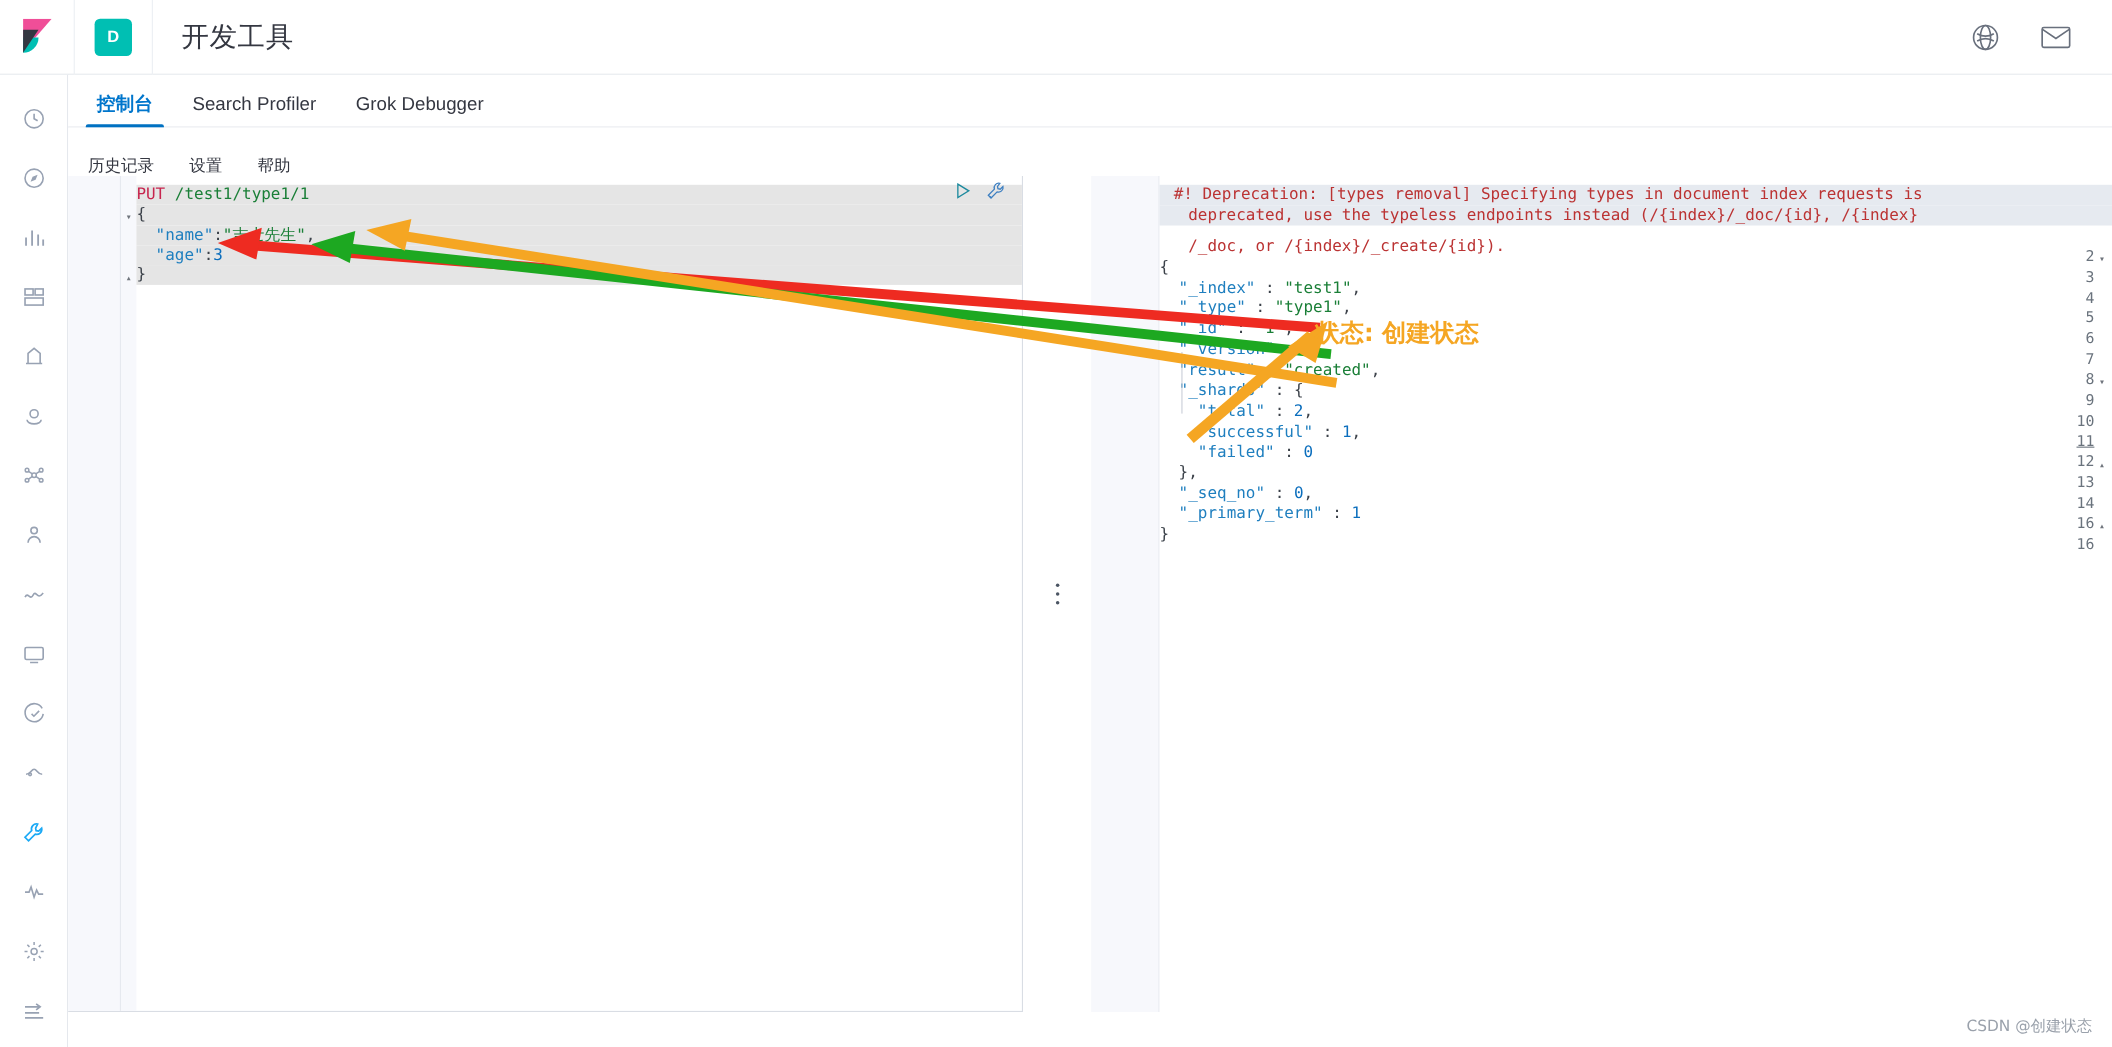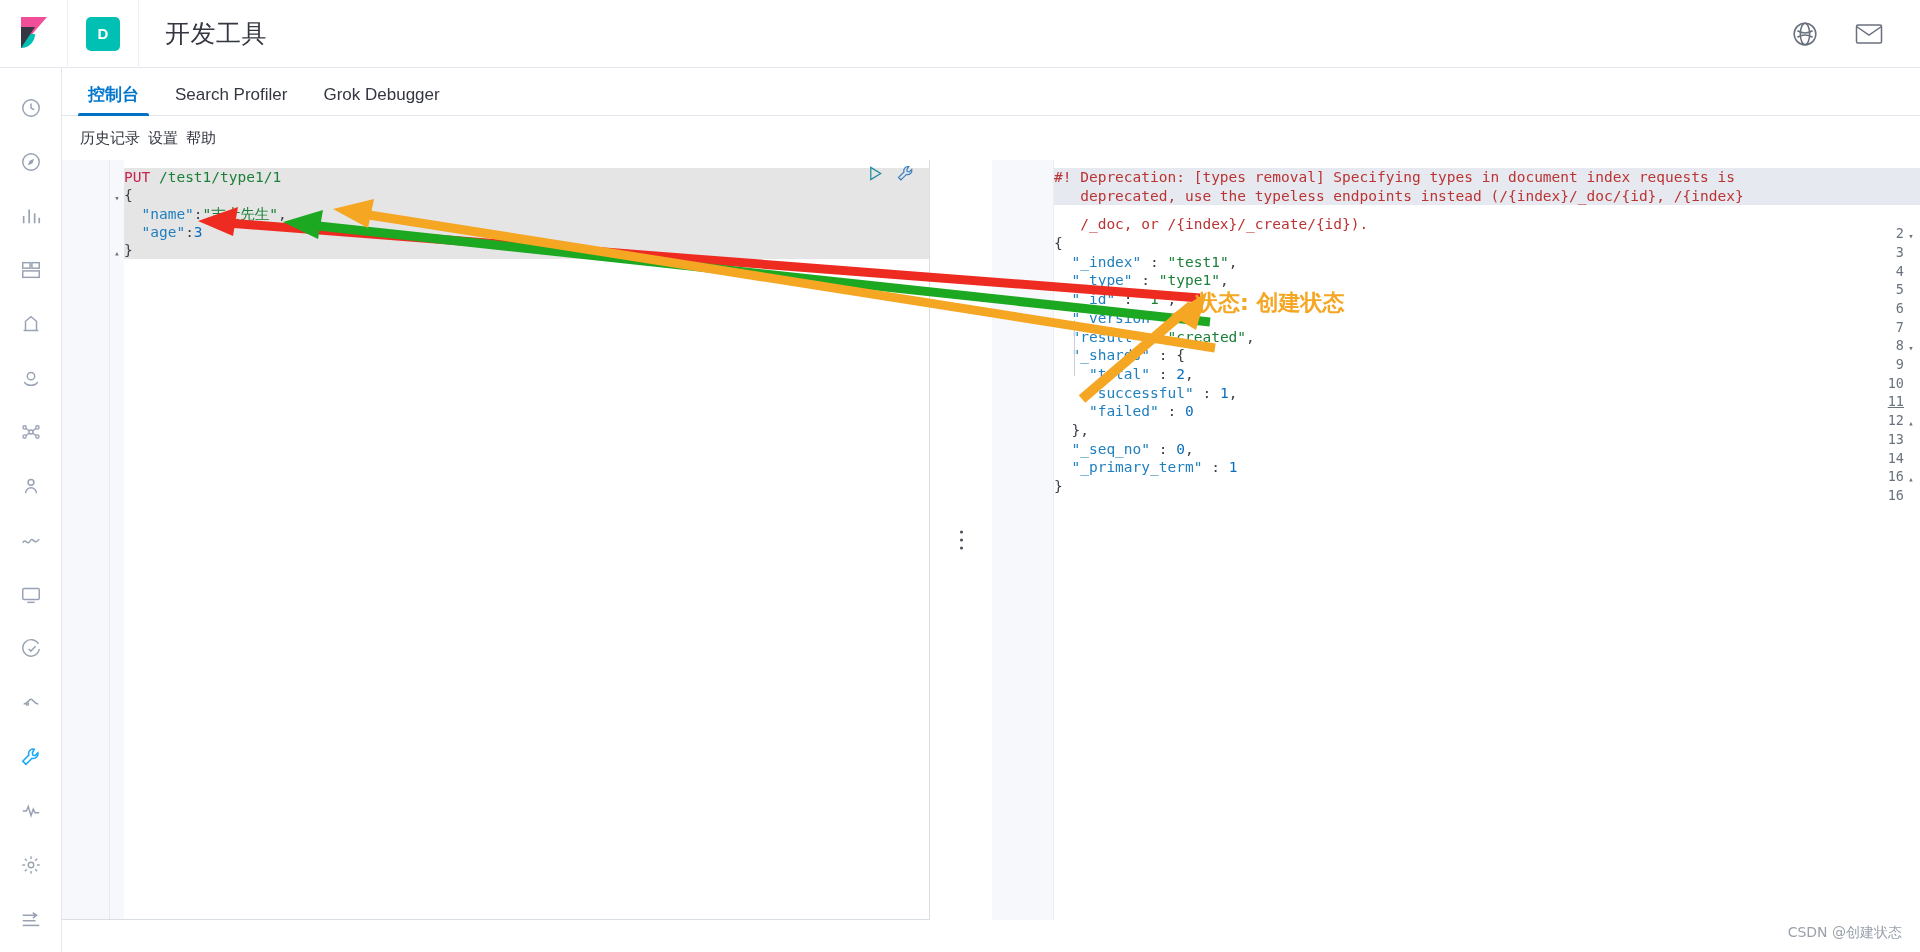--- a/index.html
+++ b/index.html
@@ -61,21 +61,21 @@
     position:relative; line-height:1;
   }
   .tab.active { color:#0076cc; font-weight:600; }
   .tab.active::after {
     content:""; position:absolute; left:8px; right:8px; bottom:-1px; height:3px;
     background:#0071c2; border-radius:2px 2px 0 0;
   }
   
   .submenu {
     position:absolute; top:116px; left:62px; width:1858px; height:44px;
-    background:#fff; display:flex; align-items:center; padding-left:18px; gap:8px;
+    background:#fff; display:flex; align-items:flex-end; padding-left:18px; gap:32px;
   }
   .submenu-item { font-size:15px; color:#343741; cursor:pointer; }
   
   .console {
     position:absolute; top:160px; left:62px; width:1858px; height:792px;
     background:#fff; display:flex;
   }
   .pane-left {
     width:930px; position:relative; background:#fff;
     border-right:0px solid #d3dae6;
@@ -385,21 +385,21 @@
           <div class="resp-ln" style="top: 232.4px; text-decoration: underline;">11</div>
           <div class="resp-ln" style="top: 251.1px;">12</div>
           <div class="resp-fold" style="top: 254.1px;">▴</div>
           <div class="resp-ln" style="top: 269.8px;">13</div>
           <div class="resp-ln" style="top: 288.5px;">14</div>
           <div class="resp-ln" style="top: 307.2px;">16</div>
           <div class="resp-fold" style="top: 310.2px;">▴</div>
           <div class="resp-ln" style="top: 325.9px;">16</div>
         </div>
       <div class="resp-lines" id="resp-lines">
-          <div class="rline warn-bg" style="margin-top: 8px;"><span class="dep">#! Deprecation: [types removal] Specifying types in document index requests is</span></div>
+          <div class="rline warn-bg" style="margin-top: 8px; padding-left: 13px;"><span class="dep">#! Deprecation: [types removal] Specifying types in document index requests is</span></div>
           <div class="rline warn-bg" style="margin-top: 0px;"><span class="dep">   deprecated, use the typeless endpoints instead (/{index}/_doc/{id}, /{index}</span></div>
           <div class="rline" style="margin-top: 10px;"><span class="dep">   /_doc, or /{index}/_create/{id}).</span></div>
           <div class="rline" style="margin-top: 0px;"><span class="brace">{</span></div>
           <div class="rline" style="margin-top: 0px;"><span class="json-punct">  </span><span class="json-key">"_index"</span><span class="json-punct"> : </span><span class="json-str">"test1"</span><span class="json-punct">,</span></div>
           <div class="rline" style="margin-top: 0px;"><span class="json-punct">  </span><span class="json-key">"_type"</span><span class="json-punct"> : </span><span class="json-str">"type1"</span><span class="json-punct">,</span></div>
           <div class="rline" style="margin-top: 0px;"><span class="json-punct">  </span><span class="json-key">"_id"</span><span class="json-punct"> : </span><span class="json-str">"1"</span><span class="json-punct">,</span></div>
           <div class="rline" style="margin-top: 0px;"><span class="json-punct">  </span><span class="json-key">"_version"</span><span class="json-punct"> : </span><span class="json-num">1</span><span class="json-punct">,</span></div>
           <div class="rline" style="margin-top: 0px;"><span class="json-punct">  </span><span class="json-key">"result"</span><span class="json-punct"> : </span><span class="json-str">"created"</span><span class="json-punct">,</span></div>
           <div class="rline" style="margin-top: 0px;"><span class="json-punct">  </span><span class="json-key">"_shards"</span><span class="json-punct"> : </span><span class="brace">{</span></div>
           <div class="rline" style="margin-top: 0px;"><span class="json-punct">    </span><span class="json-key">"total"</span><span class="json-punct"> : </span><span class="json-num">2</span><span class="json-punct">,</span></div>

